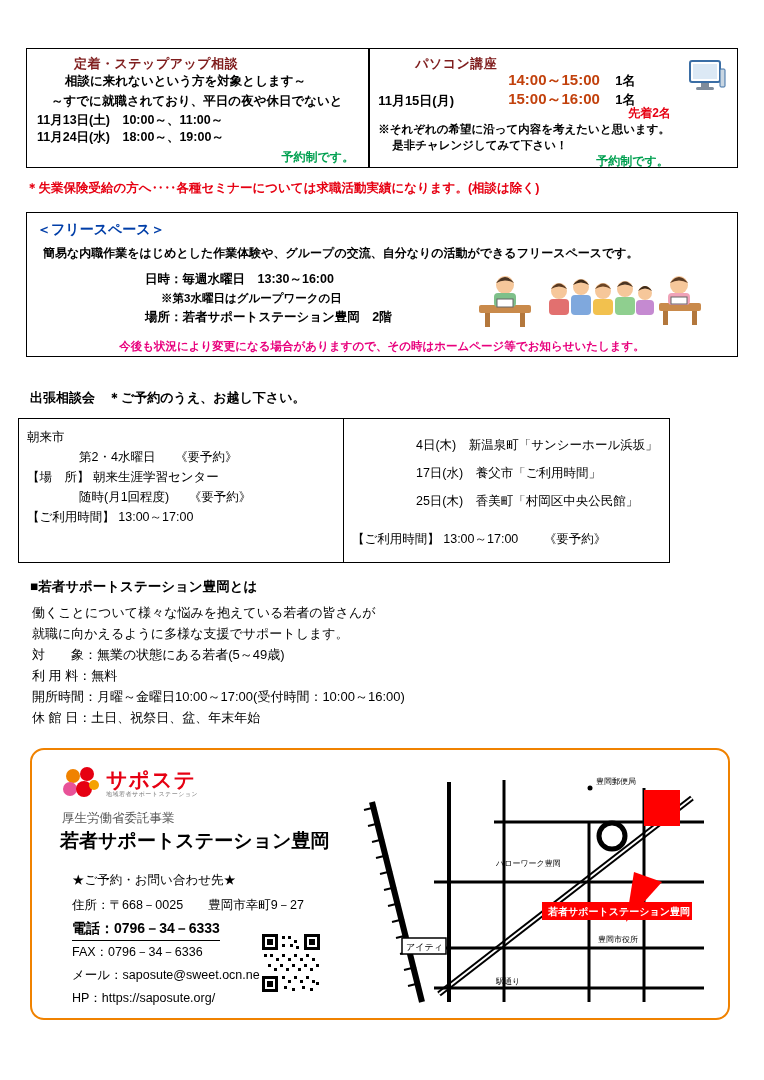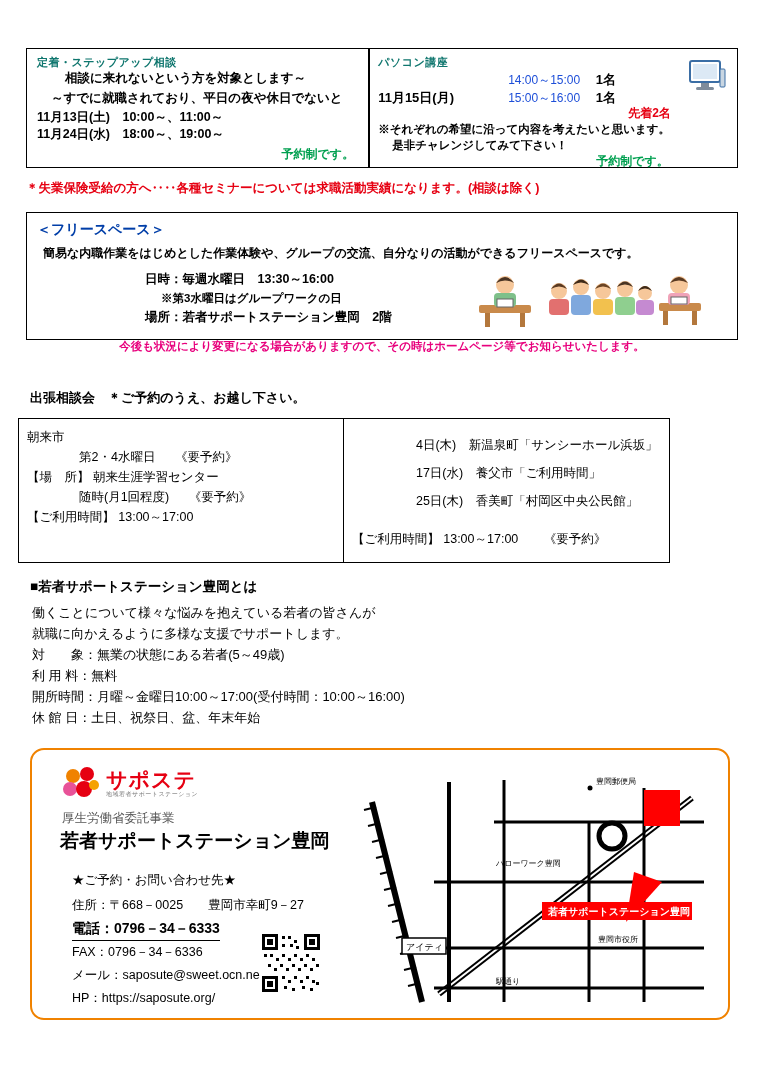--- a/index.html
+++ b/index.html
@@ -39,24 +39,25 @@
     height: 120px;
     padding: 6px 8px 0 10px;
   }
   .box-right {
     width: 385px;
     height: 120px;
     padding: 6px 8px 0 8px;
     position: relative;
   }
   .ttl-pink {
-    color: #0f766e;
-    font-weight: bold;
-    font-size: 11px;
+    color: #7f1d1d;
+    font-weight: bold;
+    font-size: 13px;
     letter-spacing: 0.5px;
+    margin-left: 37px;
   }
   .blk-bold {
     font-weight: bold;
     font-size: 13px;
   }
   .line {
     font-size: 12.5px;
     line-height: 17px;
     font-weight: bold;
   }
@@ -64,23 +65,23 @@
     padding-left: 14px;
   }
   .reserve {
     color: #00a050;
     font-weight: bold;
     font-size: 12px;
     text-align: right;
     padding-right: 6px;
   }
   .time-col {
-    color: #1d4ed8;
-    font-weight: normal;
-    font-size: 12px;
+    color: #c2410c;
+    font-weight: bold;
+    font-size: 15px;
   }
   .pc-times {
     position: absolute;
     left: 138px;
     top: 22px;
     font-size: 12.5px;
     line-height: 17px;
   }
   .pc-note {
     position: absolute;
@@ -115,21 +116,21 @@
     font-weight: bold;
     font-size: 12.5px;
   }
 
   
   .free-box {
     position: absolute;
     left: 26px;
     top: 212px;
     width: 712px;
-    height: 128px;
+    height: 145px;
     border: 1px solid #000;
     box-sizing: border-box;
     padding: 8px 10px;
   }
   .free-title {
     color: #003ea8;
     font-weight: bold;
     font-size: 14px;
   }
   .free-desc {

